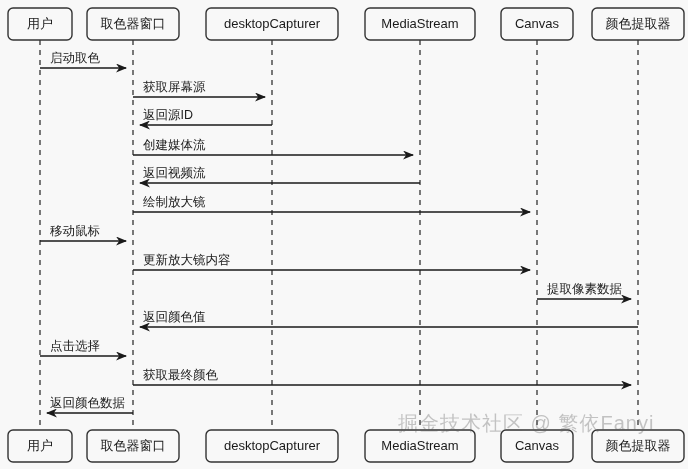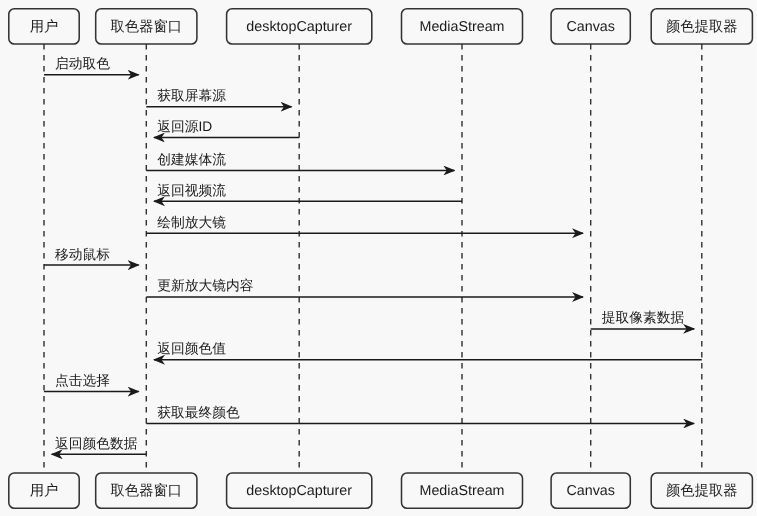--- a/index.html
+++ b/index.html
@@ -183,13 +183,14 @@
         <g>
           <rect x="501" y="430" width="72" height="32" rx="5" ry="5" class="participant-box"></rect>
           <text x="537" y="447" class="participant-label">Canvas</text>
         </g>
         <g>
           <rect x="592" y="430" width="92" height="32" rx="5" ry="5" class="participant-box"></rect>
           <text x="638" y="447" class="participant-label">颜色提取器</text>
         </g>
       </g>
   </svg>
+  <div class="watermark">掘金技术社区 @ 繁依Fanyi</div>
 </div>
 
 </body></html>

